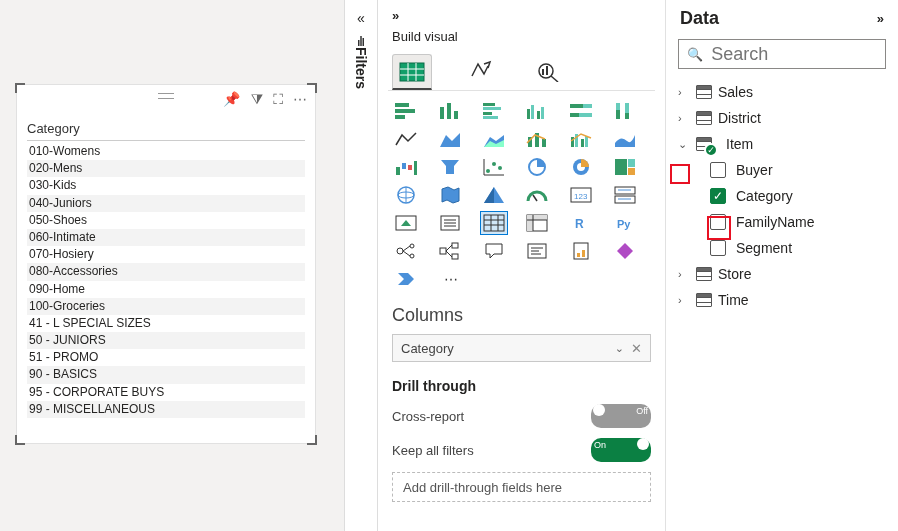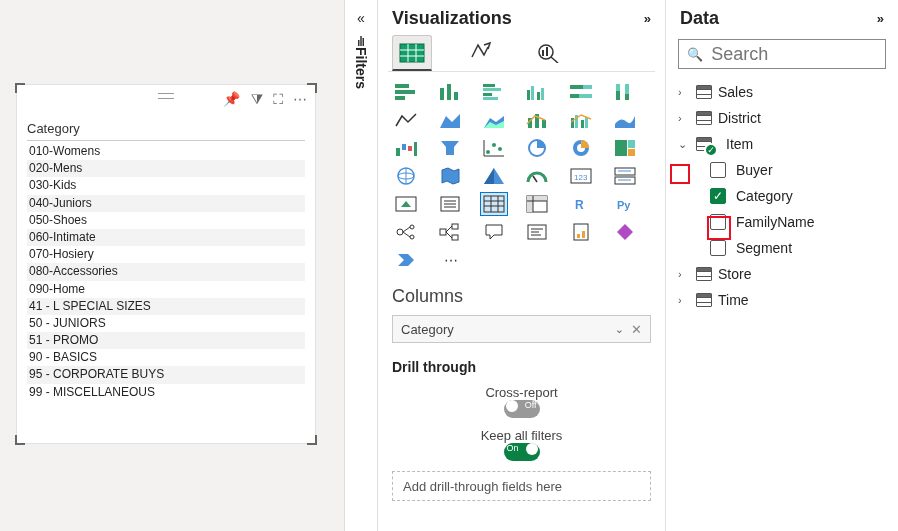--- a/index.html
+++ b/index.html
@@ -173,30 +173,29 @@
   .field-well .chev { position: absolute; right: 26px; color: #666; font-size: 11px; }
   .field-well .x { position: absolute; right: 8px; color: #888; cursor: pointer; font-size: 13px; }
 
   .drill-section { padding: 16px 14px 0 14px; }
   .drill-title { font-size: 14px; font-weight: 600; margin-bottom: 10px; }
   .toggle-row {
     display: flex; align-items: center; justify-content: space-between;
     margin-bottom: 10px;
     font-size: 13px;
     color: #444;
-    flex-direction: column;
   }
   .toggle {
-    width: 36px; height: 18px; border-radius: 10px;
+    width: 60px; height: 18px; border-radius: 10px;
     position: relative;
-    display: flex; align-items: flex-start;
+    display: flex; align-items: flex-end;
     font-size: 9px;
     color: #fff;
     cursor: pointer;
-    padding: 0 3px;
+    padding: 12px 3px;
   }
   .toggle.off { background: #999; justify-content: flex-end; }
   .toggle.off::before { content: ""; position: absolute; left: 2px; width: 12px; height: 12px; border-radius: 50%; background: #fff; }
   .toggle.on { background: #0b8043; justify-content: flex-start; }
   .toggle.on::before { content: ""; position: absolute; right: 2px; width: 12px; height: 12px; border-radius: 50%; background: #fff; }
   .drill-drop {
     margin: 6px 14px 12px 14px;
     border: 1px dashed #bbb;
     height: 30px;
     display: flex; align-items: center;
@@ -295,20 +294,21 @@
     <div class="category-list">
       <div class="category-row">010-Womens</div>
       <div class="category-row">020-Mens</div>
       <div class="category-row">030-Kids</div>
       <div class="category-row">040-Juniors</div>
       <div class="category-row">050-Shoes</div>
       <div class="category-row">060-Intimate</div>
       <div class="category-row">070-Hosiery</div>
       <div class="category-row">080-Accessories</div>
       <div class="category-row">090-Home</div>
+      <div class="category-row">100-Groceries</div>
       <div class="category-row">41 - L SPECIAL SIZES</div>
       <div class="category-row">50 - JUNIORS</div>
       <div class="category-row">51 - PROMO</div>
       <div class="category-row">90 - BASICS</div>
       <div class="category-row">95 - CORPORATE BUYS</div>
       <div class="category-row">99 - MISCELLANEOUS</div>
     </div>
   </div>
 </div>
 
@@ -317,23 +317,23 @@
   <svg class="filters-icon" viewBox="0 0 6 10">
       <rect x="0" y="4" width="1.5" height="6" fill="#333"></rect>
       <rect x="2.25" y="0" width="1.5" height="10" fill="#333"></rect>
       <rect x="4.5" y="2" width="1.5" height="8" fill="#333"></rect>
     </svg>
   <div class="filters-label">Filters</div>
 </div>
 
 <div class="viz-pane">
   <div class="pane-header">
-    <span>Visualizations</span>
     <span style="font-size:13px;">»</span>
   </div>
+  <div class="pane-sub">Build visual</div>
   <div class="build-tabs">
     <div class="build-tab active">
       <svg viewBox="0 0 28 22">
           <rect x="2" y="2" width="24" height="18" fill="#119e69" stroke="#0a6b47"></rect>
           <line x1="2" y1="8" x2="26" y2="8" stroke="#fff"></line>
           <line x1="2" y1="14" x2="26" y2="14" stroke="#fff"></line>
           <line x1="10" y1="2" x2="10" y2="20" stroke="#fff"></line>
           <line x1="18" y1="2" x2="18" y2="20" stroke="#fff"></line>
         </svg>
     </div>

